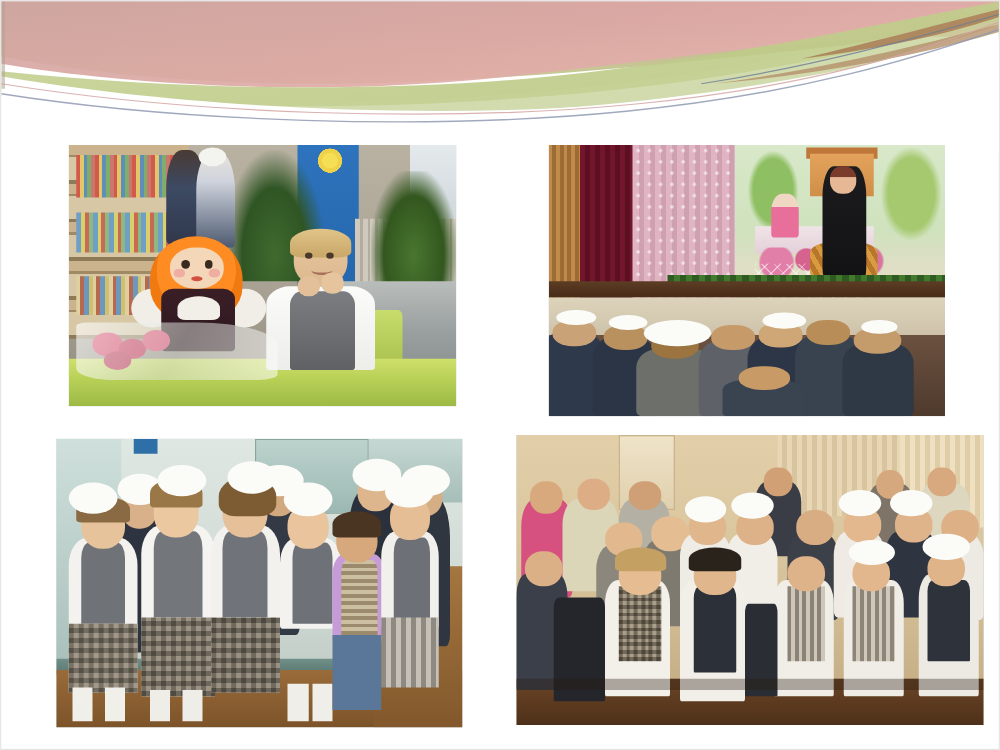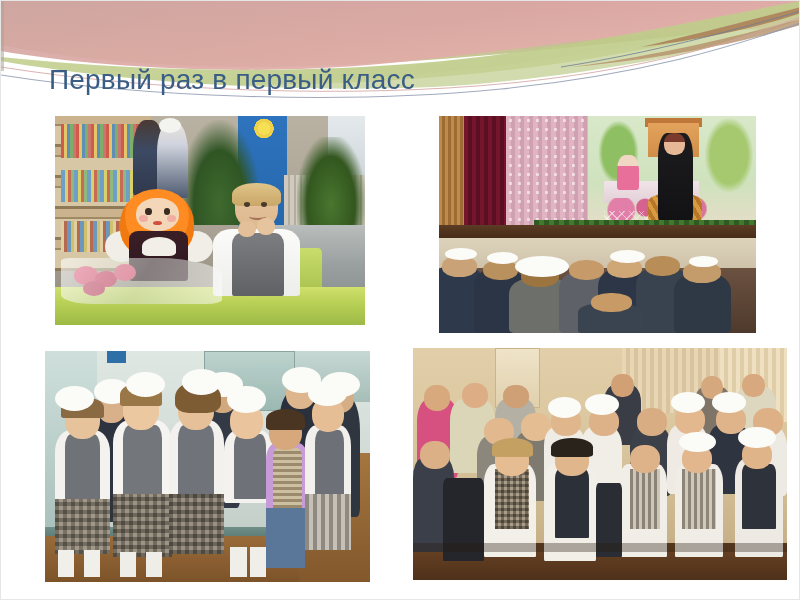--- a/index.html
+++ b/index.html
@@ -285,21 +285,20 @@
       <path d="M800,18 C740,34 660,54 570,66 C680,56 760,36 800,24 Z" fill="#b5906b" opacity="0.8"></path>
 
       <path d="M0,74 C140,96 340,104 500,88 C640,74 730,46 800,22" fill="none" stroke="#8f9ab2" stroke-width="1.1" opacity="0.85"></path>
       <path d="M0,66 C150,90 350,98 510,82 C650,68 735,40 800,16" fill="none" stroke="#d3a6a3" stroke-width="1" opacity="0.85"></path>
       <path d="M560,66 C650,52 730,30 800,10" fill="none" stroke="#6f7d96" stroke-width="1" opacity="0.8"></path>
 
       <rect x="0" y="0" width="3" height="70" fill="#b5a18f" opacity="0.55"></rect>
     </svg>
   </div>
 
-  <div class="slide-title">Первый раз в первый класс</div>
 
   <div class="photo" id="photo-1" title="Мальчик-первоклассник за зелёным столом с куклой и букетом цветов в библиотеке" style="left: 54px; top: 115px; width: 310px; height: 209px;">
     <div class="scene blurwrap">
       <div class="layer p1-bg"></div>
       <div class="layer p1-shelf"></div>
       <div class="layer p1-books1"></div>
       <div class="layer p1-books2"></div>
       <div class="layer p1-books3"></div>
       <div class="layer p1-board"></div>
       <div class="layer p1-flower"></div>

